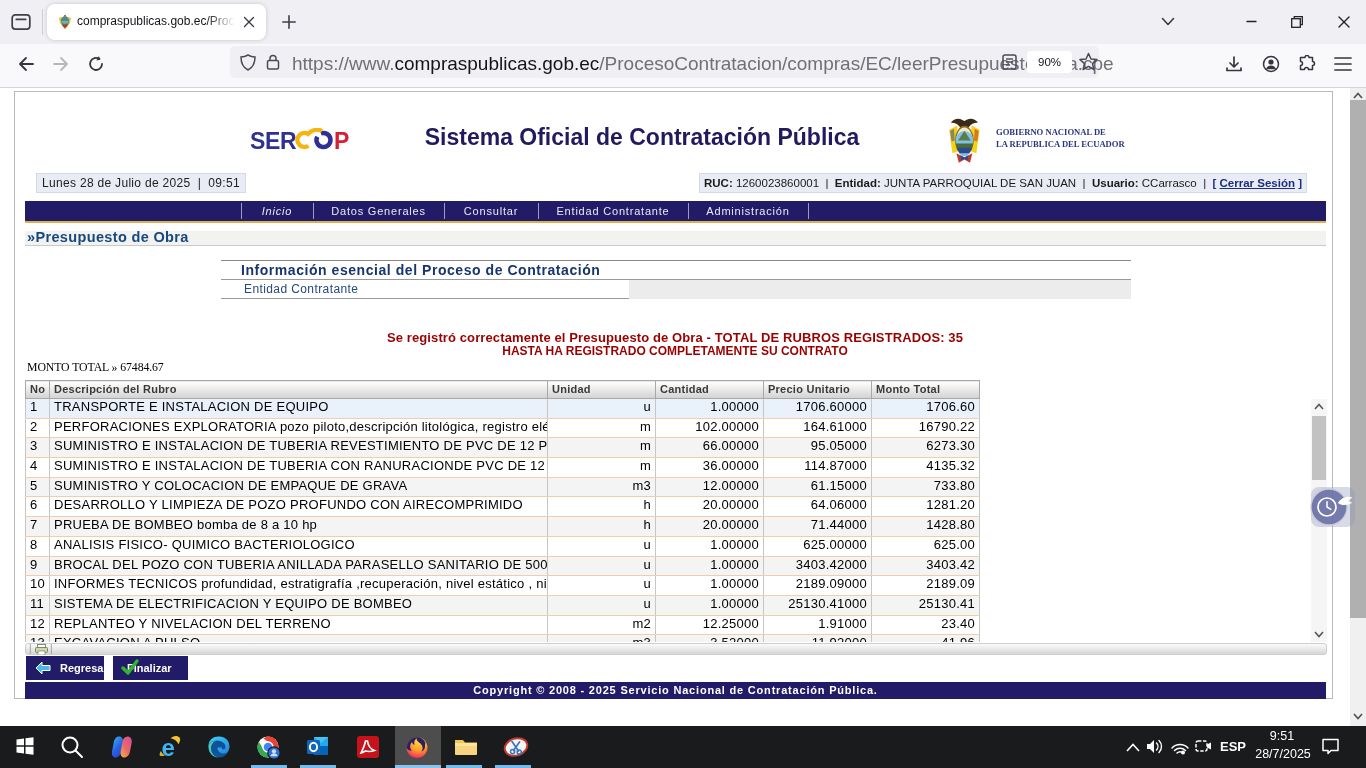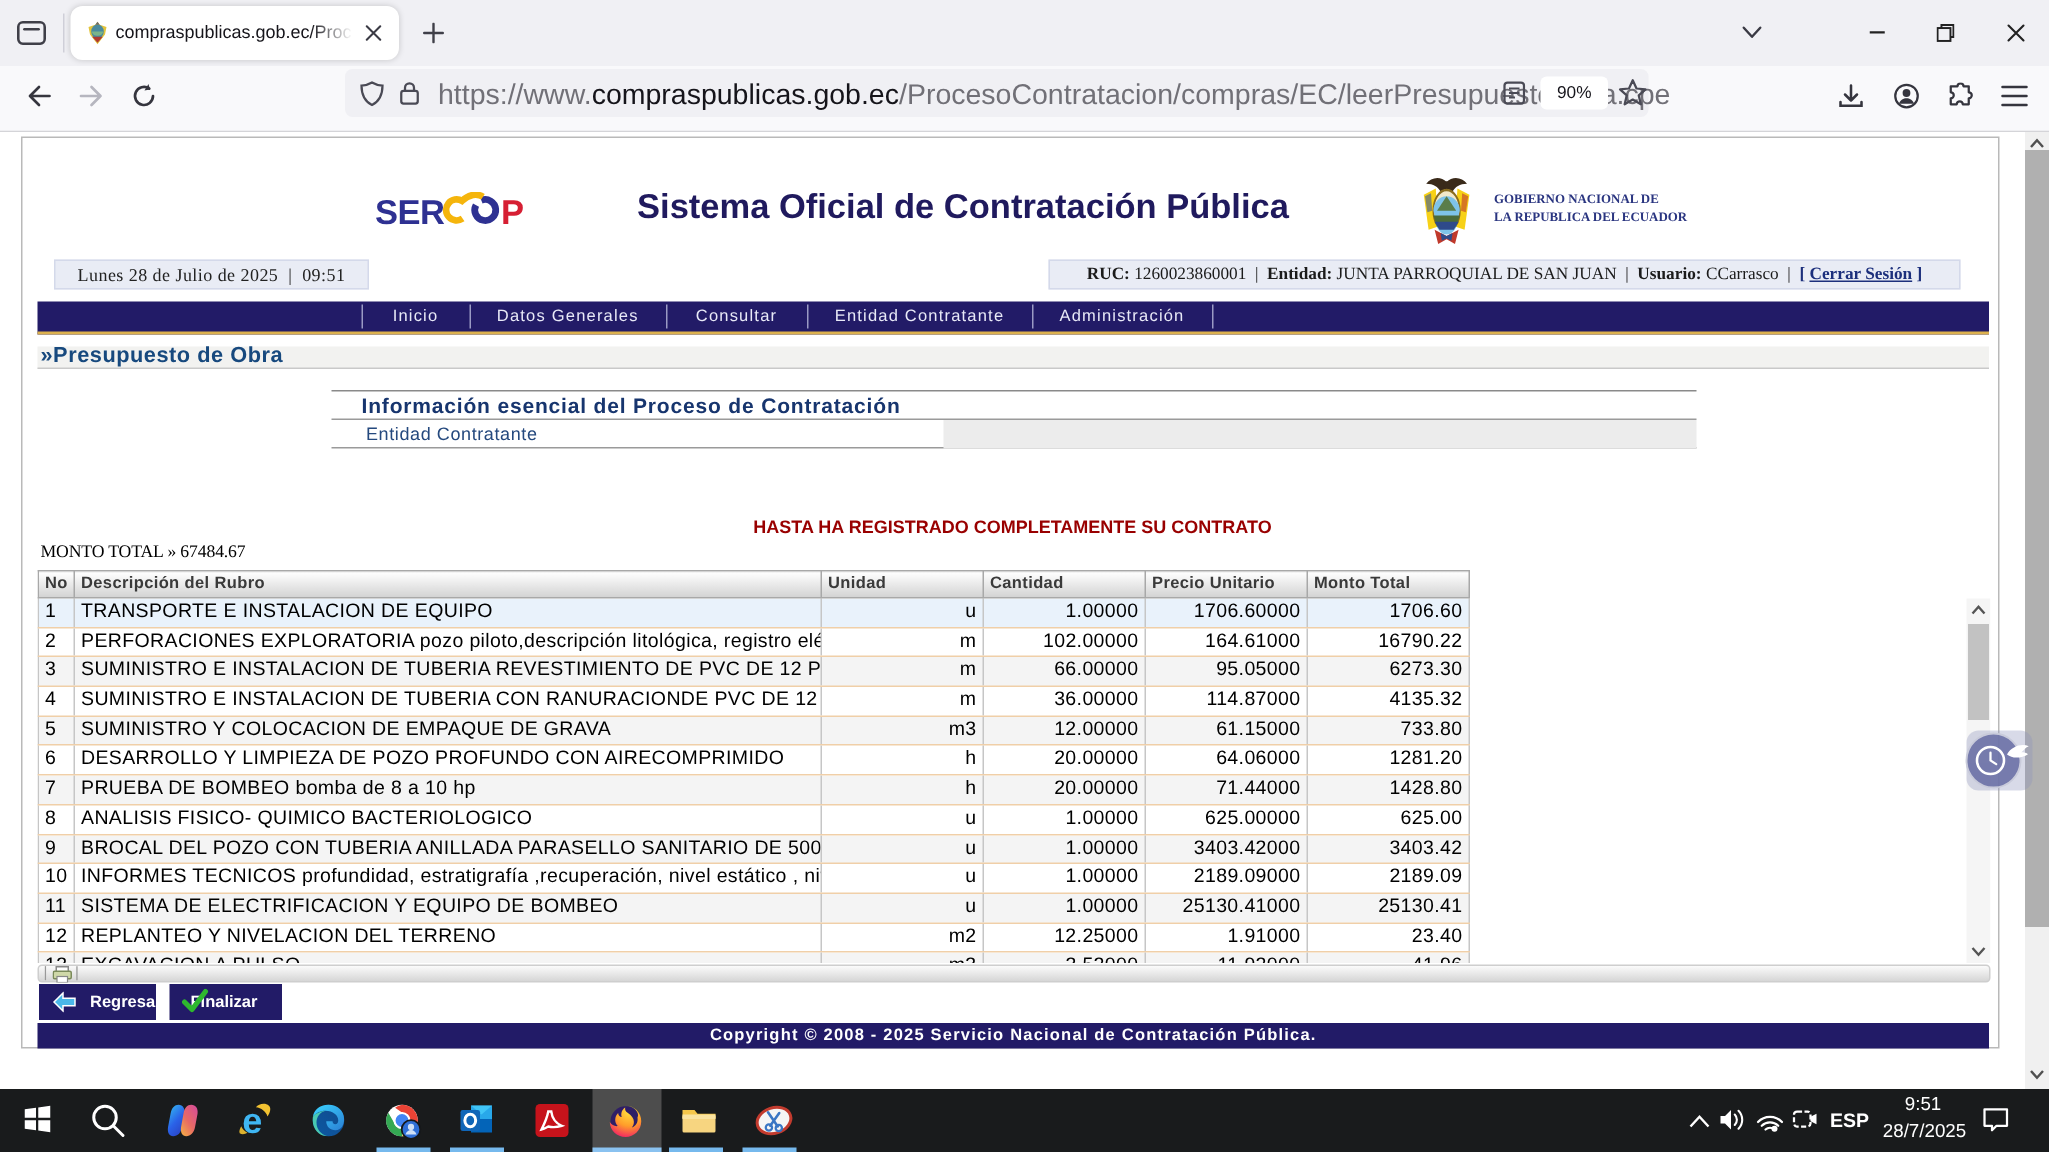--- a/index.html
+++ b/index.html
@@ -26,21 +26,21 @@
 .urltext b { color:#15141a; font-weight:normal; }
 
 #page { position:absolute; left:0; top:88px; width:1366px; height:638px; background:#fff; }
 #site { position:absolute; left:14px; top:3px; width:1319px; height:608px;
   border:1px solid #b9b9b9; background:#fff; }
 
 #ttl { position:absolute; left:327px; top:32px; width:600px; text-align:center;
   font-size:23px; font-weight:bold; color:#201a5e; letter-spacing:0px; }
 
 .datebox { position:absolute; top:81px; height:20px; background:#e9ecf5; border:1px solid #d4d9ea;
-  font-size:11.5px; color:#1b1b1b; line-height:18px; white-space:nowrap;font-family:Liberation Serif, serif; }
+  font-size:11.5px; color:#1b1b1b; line-height:18px; white-space:nowrap; }
 #dateL { left:21px; width:210px; text-align:center; font-weight:normal; font-size:12px; letter-spacing:0.3px; color:#222; }
 #dateR { left:684px; width:608px; text-align:center; }
 #dateR b { font-weight:bold; }
 #dateR a { color:#1c2f7c; font-weight:bold; }
 
 #nav { position:absolute; left:10px; top:109px; width:1301px; height:22px; background:#221b67;
   border-bottom:2px solid #dcb14e; }
 .nitem { position:absolute; top:0; height:20px; color:#e8e9f7; font-size:11px; line-height:20px;
   text-align:center; letter-spacing:0.8px; }
 .nsep { position:absolute; top:2px; width:1px; height:16px; background:#9a9ac4; }
@@ -217,21 +217,21 @@
         <path d="M18 38 L23 40 L28 38 L27 43 L23 41.5 L19 43 Z" fill="#2e4a8a"></path>
       </g>
       <text x="50" y="20" font-family="Liberation Serif" font-size="8.6" font-weight="bold" fill="#2a3580">GOBIERNO NACIONAL DE</text>
       <text x="50" y="32" font-family="Liberation Serif" font-size="8.6" font-weight="bold" fill="#2a3580">LA REPUBLICA DEL ECUADOR</text>
     </svg>
 
     <div class="datebox" id="dateL">Lunes 28 de Julio de 2025&nbsp; | &nbsp;09:51</div>
     <div class="datebox" id="dateR"><b>RUC:</b> 1260023860001 &nbsp;|&nbsp; <b>Entidad:</b> JUNTA PARROQUIAL DE SAN JUAN &nbsp;|&nbsp; <b>Usuario:</b> CCarrasco &nbsp;|&nbsp; <a>[ <u>Cerrar Sesión</u> ]</a></div>
 
     <div id="nav">
-      <div class="nitem" style="left:216px;width:72px;">Inicio</div>
+      <div class="nitem" style="left:216px;width:72px;font-style:italic;">Inicio</div>
       <div class="nsep" style="left:216px;"></div>
       <div class="nitem" style="left:288px;width:131px;">Datos Generales</div>
       <div class="nsep" style="left:288px;"></div>
       <div class="nitem" style="left:419px;width:94px;">Consultar</div>
       <div class="nsep" style="left:419px;"></div>
       <div class="nitem" style="left:513px;width:150px;">Entidad Contratante</div>
       <div class="nsep" style="left:513px;"></div>
       <div class="nitem" style="left:663px;width:120px;">Administración</div>
       <div class="nsep" style="left:663px;"></div>
       <div class="nsep" style="left:783px;"></div>
@@ -243,20 +243,21 @@
 
     <div id="info">
       <div class="line"></div>
       <div class="trow t1">Información esencial del Proceso de Contratación</div>
       <div class="trow">
           <span class="lbl">Entidad Contratante</span>
           <span class="val"></span>
         </div>
     </div>
 
+    <div class="redmsg" style="top:238px;font-size:13px;letter-spacing:0.11px;">Se registró correctamente el Presupuesto de Obra - TOTAL DE RUBROS REGISTRADOS: 35</div>
     <div class="redmsg" style="top:252px;font-size:12px;">HASTA HA REGISTRADO COMPLETAMENTE SU CONTRATO</div>
     <div id="monto">MONTO TOTAL » 67484.67</div>
 
     <div id="gridwrap">
       <table class="grid">
         <colgroup>
             <col style="width:24px">
             <col style="width:498px">
             <col style="width:108px">
             <col style="width:108px">

